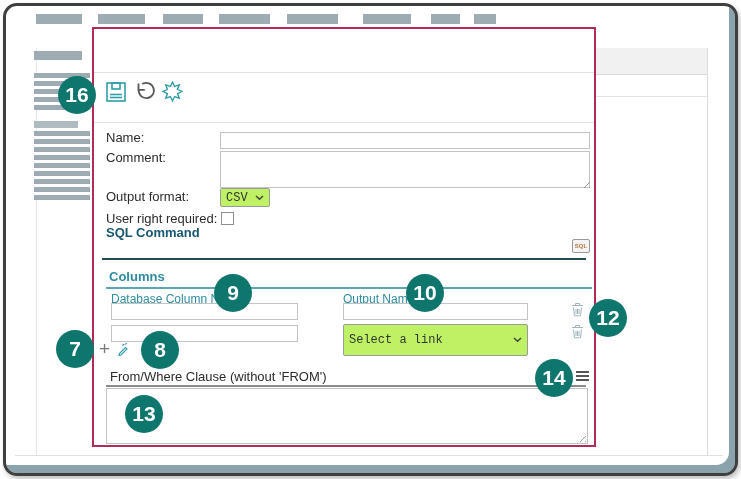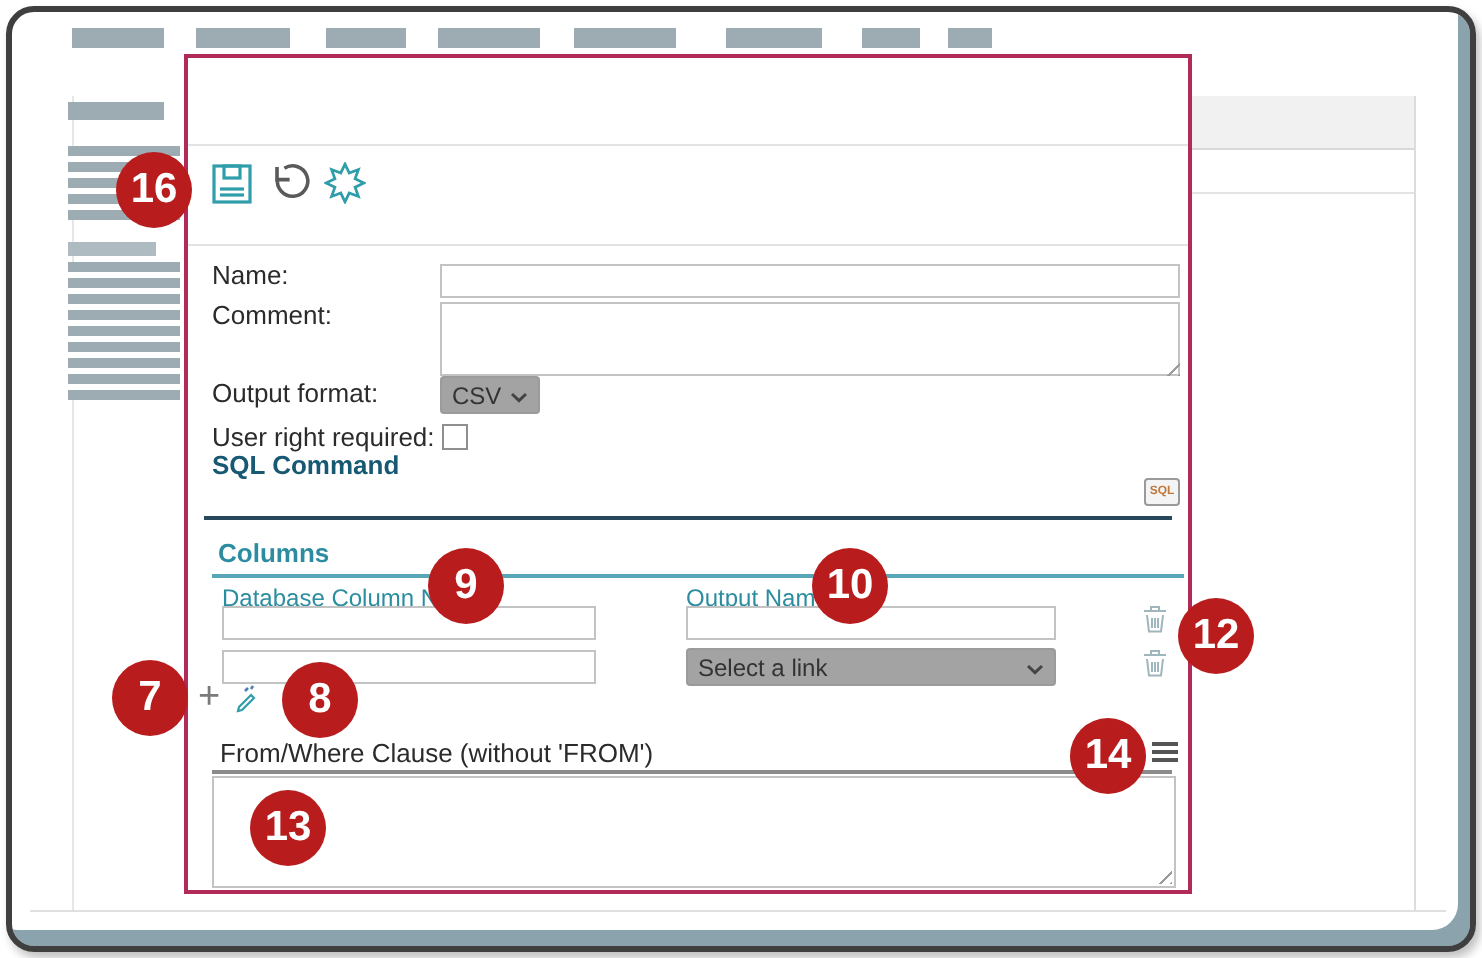--- a/index.html
+++ b/index.html
@@ -27,22 +27,22 @@
   .title{position:absolute;left:12px;top:11px;font-size:19px;font-weight:bold;color:#24485c;}
   .tbtn{position:absolute;width:24px;height:24px;top:52px;display:flex;align-items:center;justify-content:center;cursor:pointer;background:none;border:none;padding:0;}
 
   .lbl{position:absolute;font-size:13px;color:#2b2b2b;white-space:nowrap;}
   .inp{position:absolute;background:#fff;border:1px solid #c3c3c3;box-sizing:border-box;
        font-family:"Liberation Sans",sans-serif;font-size:12px;padding:1px 4px;}
   textarea.inp{resize:none;}
   .grip{position:absolute;right:2px;bottom:2px;width:9px;height:9px;
         background:repeating-linear-gradient(135deg,#9a9a9a 0 1px,transparent 1px 4px);
         clip-path:polygon(100% 0,100% 100%,0 100%);}
-  .selbox{position:absolute;background:#a3a3a3;border:1px solid #9b9b9b;border-radius:2px;box-sizing:border-box;
-          display:flex;align-items:center;justify-content:space-between;padding:7px 5px;font-size:12px;color:#333;cursor:pointer;}
+  .selbox{position:absolute;background:#bef264;border:1px solid #9b9b9b;border-radius:2px;box-sizing:border-box;
+          display:flex;align-items:center;justify-content:space-between;padding:7px 5px;font-size:12px;color:#333;cursor:pointer;font-family:Liberation Mono, monospace;}
   .chk{position:absolute;width:13px;height:13px;border:1px solid #8f8f8f;background:#fff;box-sizing:border-box;cursor:pointer;}
 
   .sec-sql{position:absolute;left:12px;top:196px;font-size:13px;font-weight:bold;color:#175873;}
   .sql-line{position:absolute;left:8px;right:8px;top:229px;height:2px;background:#26485a;}
   .sqlicon{position:absolute;left:478px;top:210px;width:18px;height:14px;border:1px solid #9a9a9a;border-radius:2px;
            background:#f4f4f4;display:flex;align-items:center;justify-content:center;cursor:pointer;box-sizing:border-box;}
   .sqlicon span{font-size:6px;font-weight:bold;color:#c0783c;letter-spacing:0;}
 
   .sec-col{position:absolute;left:15px;top:240px;font-size:13px;font-weight:bold;color:#2c8da0;}
   .col-line{position:absolute;left:12px;right:2px;top:258px;height:2px;background:#57a7b8;}
@@ -52,21 +52,21 @@
   .plusbtn{position:absolute;left:3px;top:312px;width:15px;height:15px;color:#7a7a7a;font-size:19px;line-height:14px;
            text-align:center;cursor:pointer;background:none;border:none;padding:0;font-family:"Liberation Sans",sans-serif;}
   .wandbtn{position:absolute;left:19px;top:312px;width:16px;height:16px;cursor:pointer;background:none;border:none;padding:0;}
 
   .fw-lbl{position:absolute;left:16px;top:340px;font-size:13px;font-weight:normal;color:#2b2b2b;}
   .fw-line{position:absolute;left:12px;right:8px;top:356px;height:2px;background:#8b8b8b;}
   .burger{position:absolute;left:482px;top:342px;width:14px;height:12px;cursor:pointer;background:none;border:none;padding:0;}
   .burger i{display:block;width:13px;height:2px;background:#555;margin:0 0 2px 0;}
 
   
-  .badge{position:absolute;width:38px;height:38px;border-radius:50%;background:#b91c1c;color:#fff;
+  .badge{position:absolute;width:38px;height:38px;border-radius:50%;background:#0f766e;color:#fff;
          font-size:21px;font-weight:bold;display:flex;align-items:center;justify-content:center;z-index:40;
          font-family:"Liberation Sans",sans-serif;}
   .b7 {left:56px; top:330px;}
   .b8 {left:141px;top:331px;}
   .b9 {left:214px;top:274px;}
   .b10{left:406px;top:274px;}
   .b11{left:465px;top:311px;}
   .b12{left:589px;top:299px;}
   .b13{left:125px;top:395px;}
   .b14{left:535px;top:359px;}
@@ -170,21 +170,21 @@
             <path d="M4.5 3.5 V1.5 H8.5 V3.5"></path>
           <path d="M2.5 5.5 L3.5 13.8 H9.5 L10.5 5.5"></path>
           <line x1="5" y1="7" x2="5" y2="12"></line>
             <line x1="6.5" y1="7" x2="6.5" y2="12"></line>
             <line x1="8" y1="7" x2="8" y2="12"></line>
         </svg>
       </span>
     </button>
 
     <input class="inp" style="left: 17px; top: 296px; width: 187px; height: 17px;" value="">
-    <div class="selbox" style="left:249px;top:295px;width:185px;height:19px;">
+    <div class="selbox" style="left:249px;top:295px;width:185px;height:32px;">
       <span>Select a link</span>
       <span>
         <svg width="9" height="6" viewBox="0 0 9 6" fill="none" stroke="#444" stroke-width="1.5">
             <polyline points="1,1 4.5,4.3 8,1"></polyline>
           </svg>
       </span>
     </div>
     <button class="trash" style="left:476px;top:295px;">
       <span>
         <svg width="13" height="15" viewBox="0 0 13 15" fill="none" stroke="#9fb6bd" stroke-width="1">

